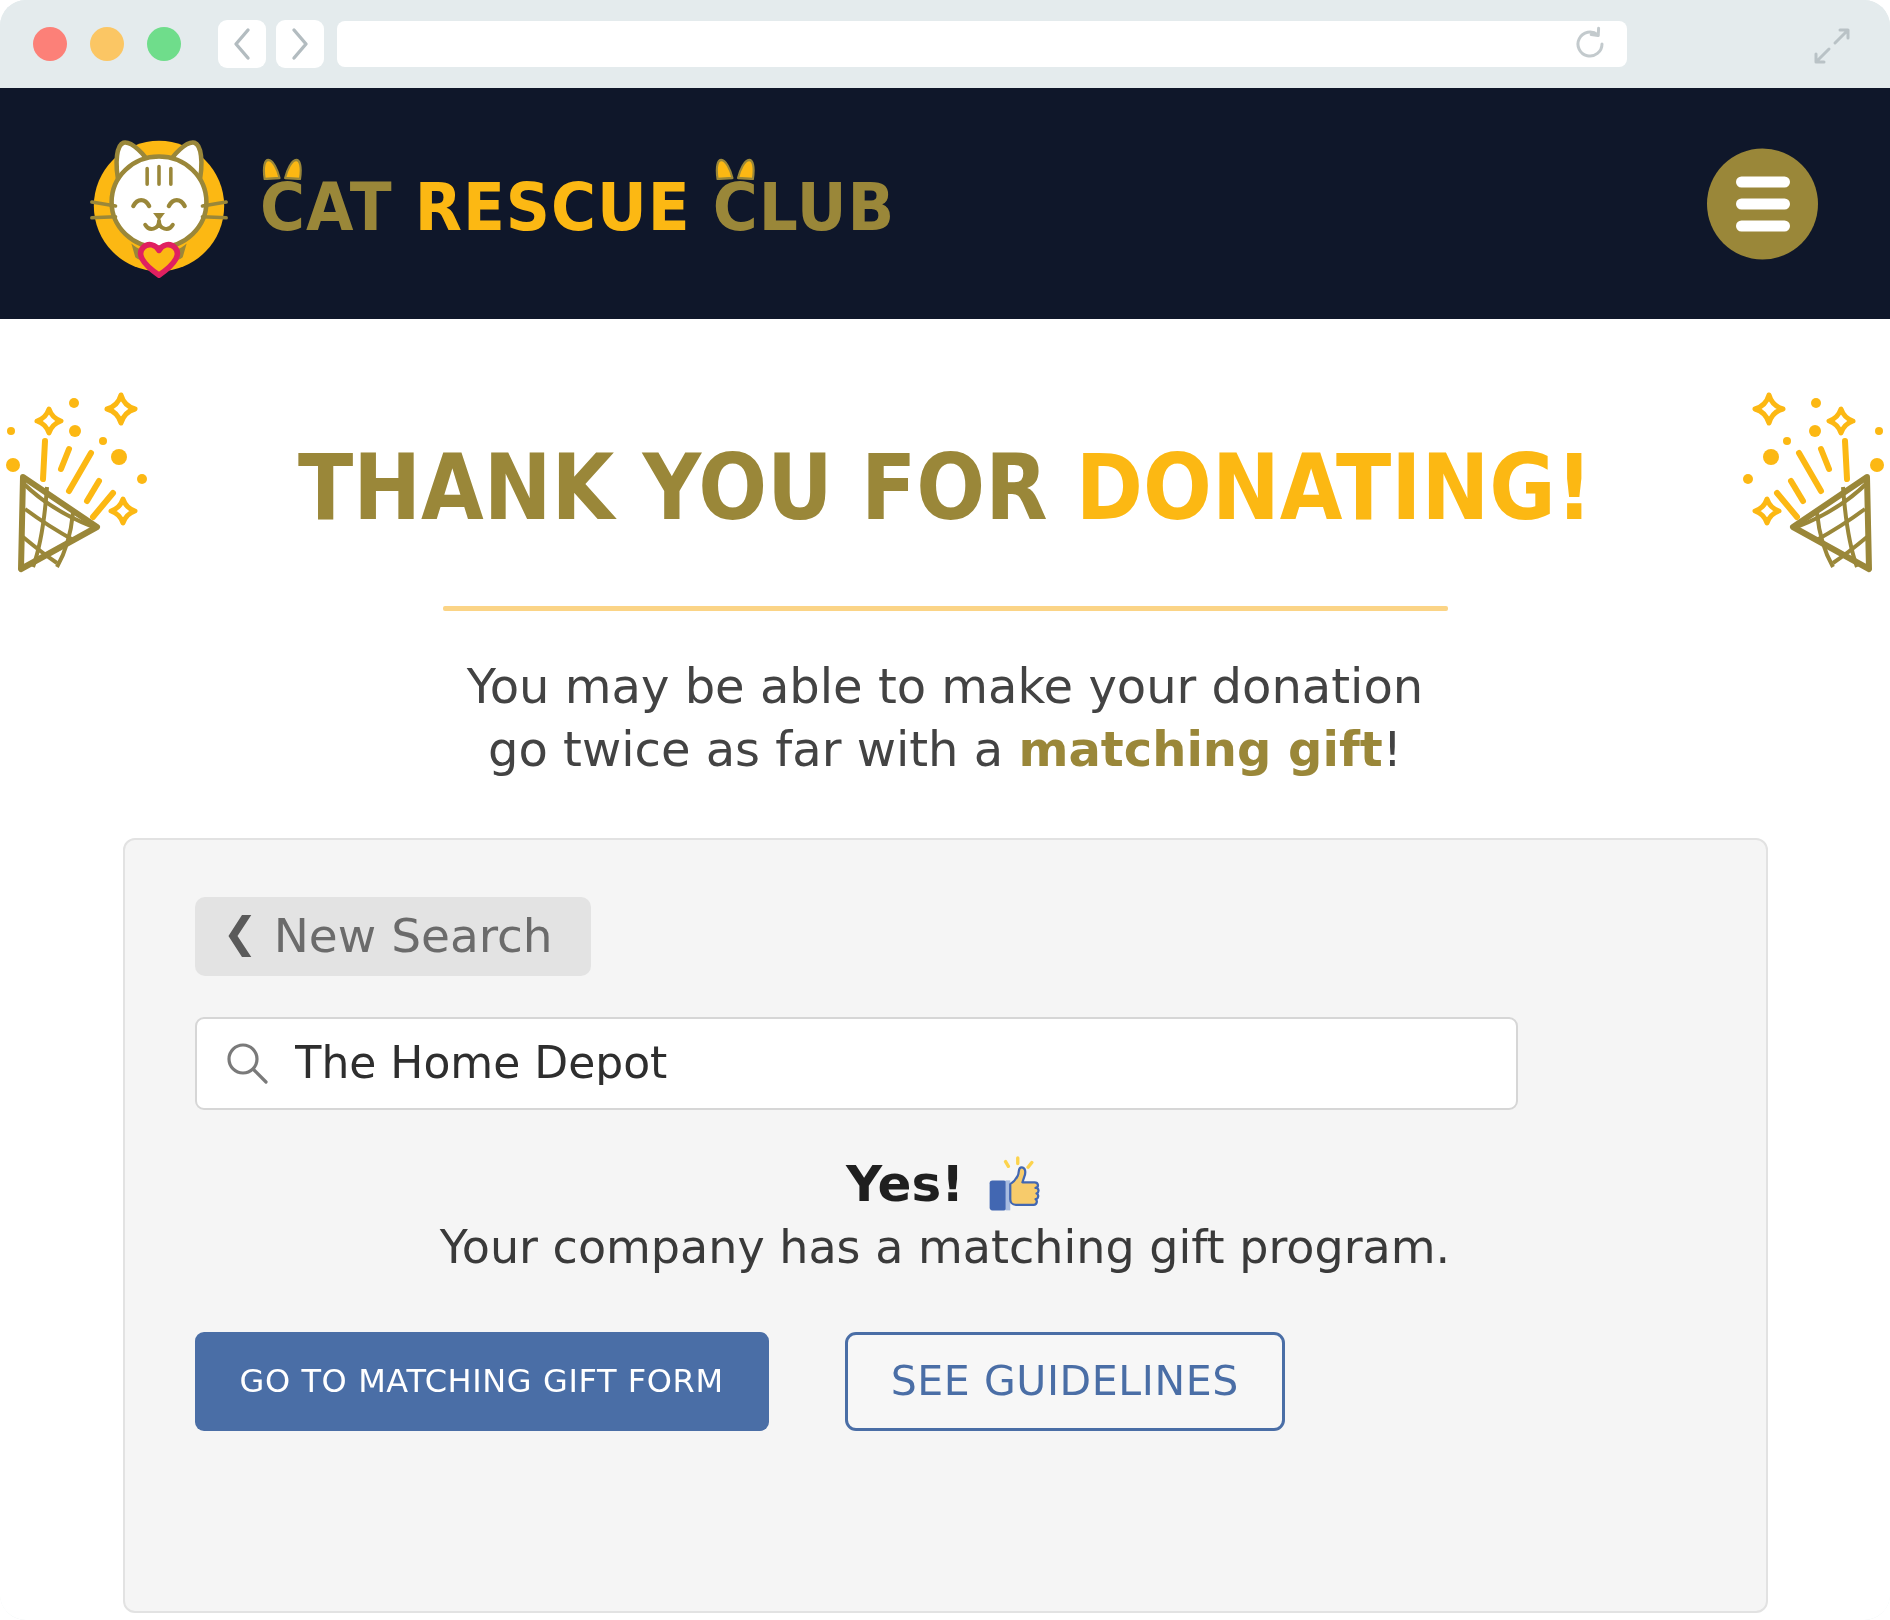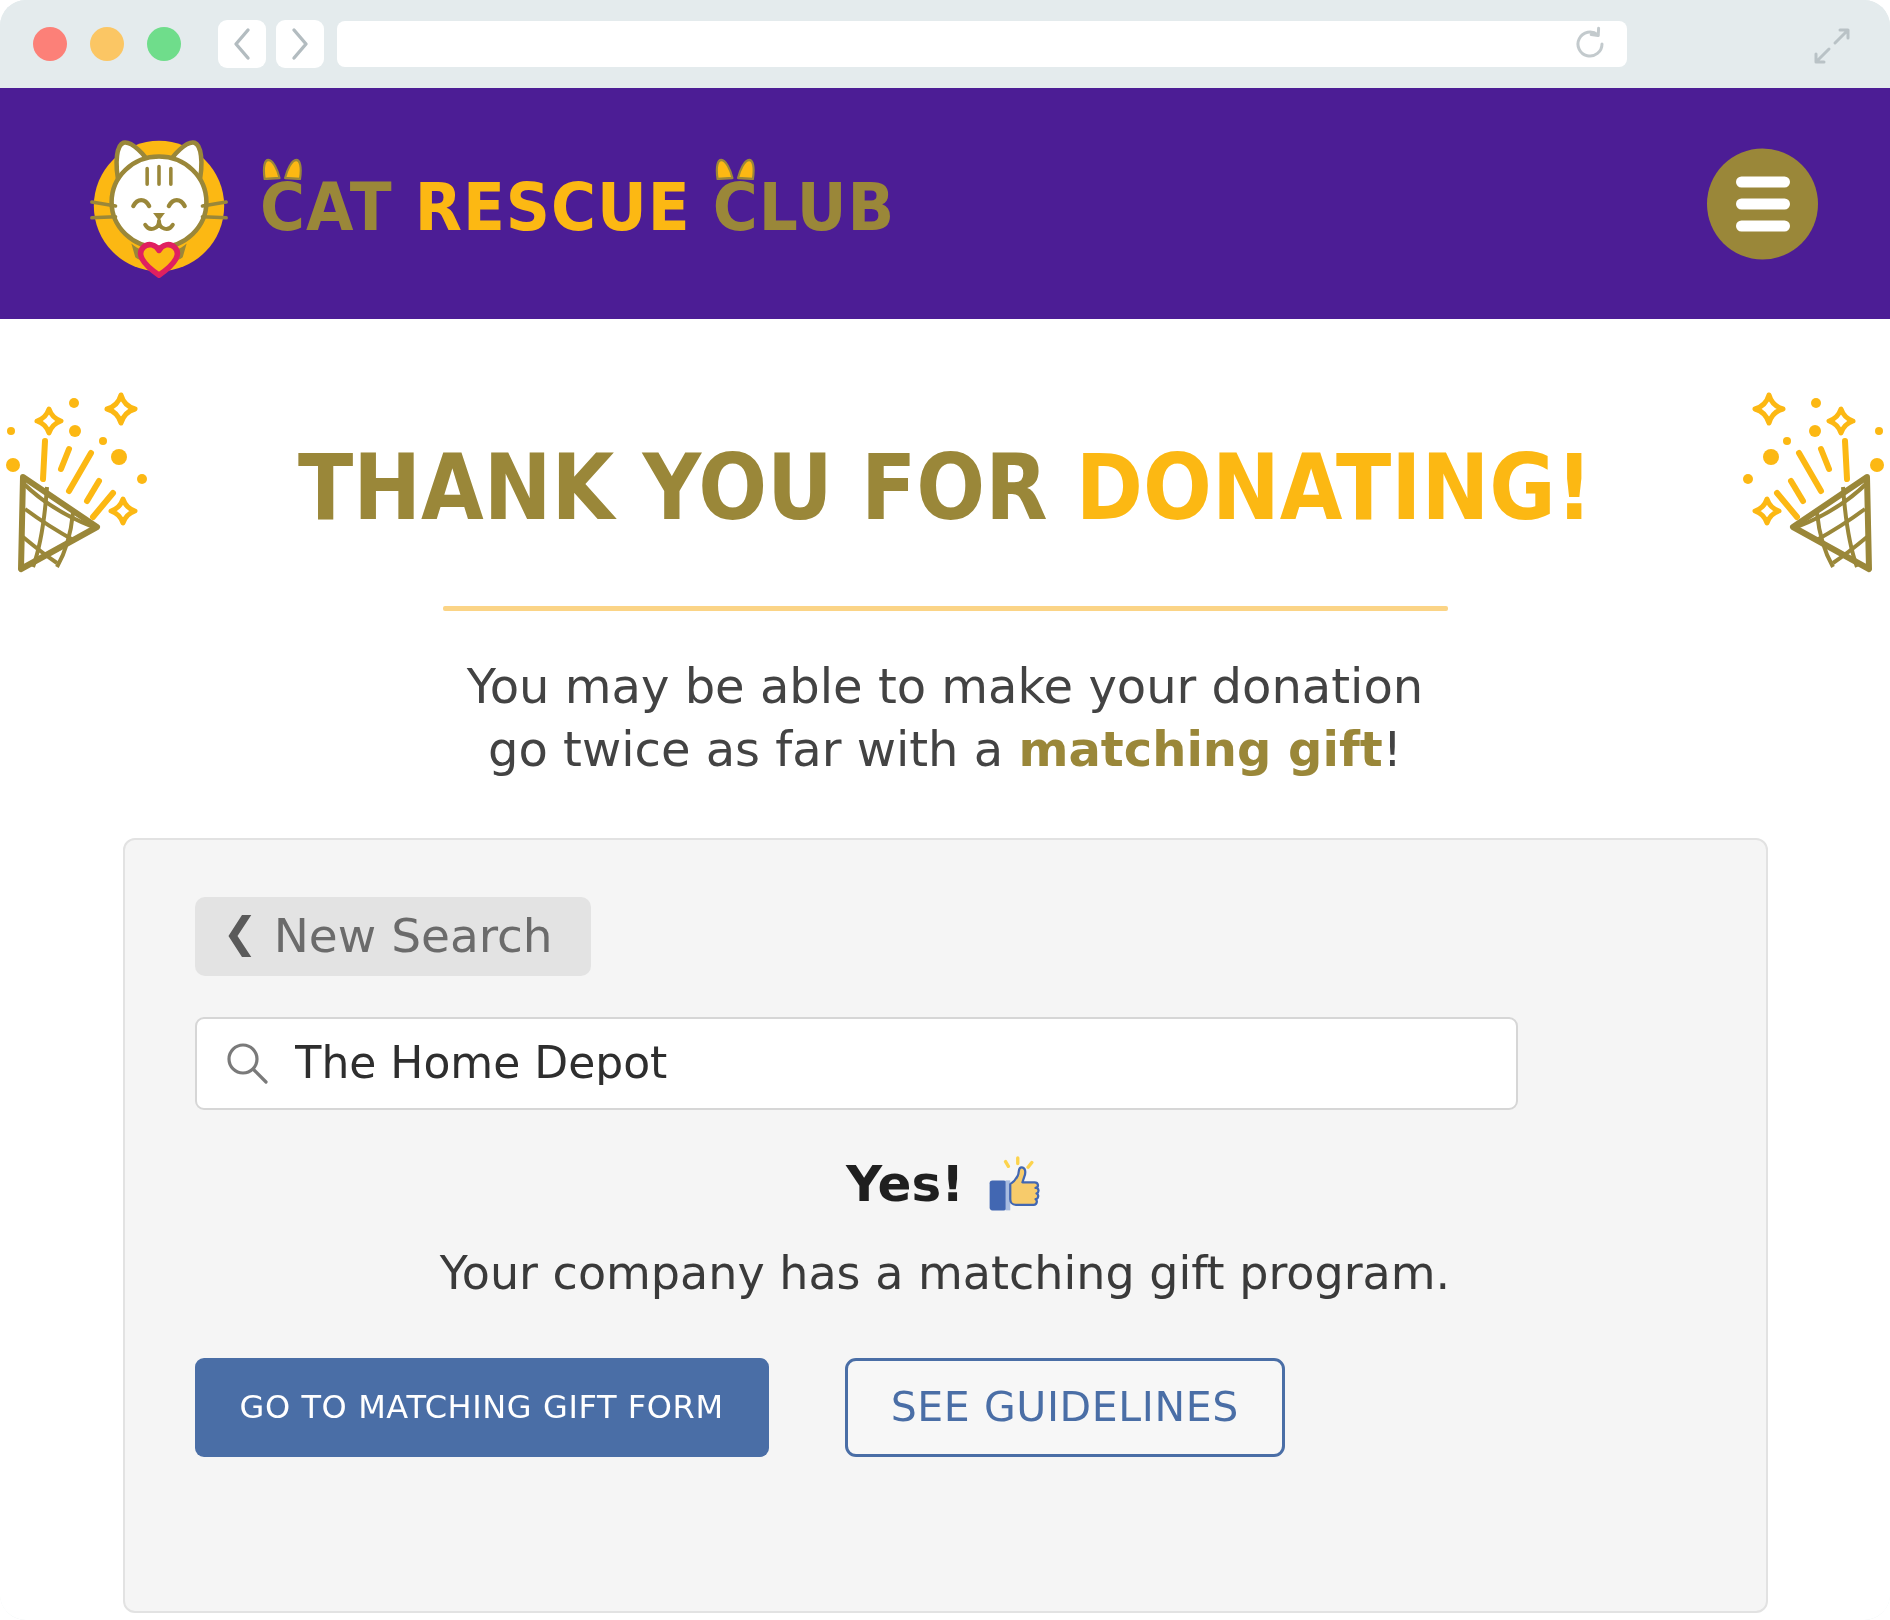--- a/index.html
+++ b/index.html
@@ -70,21 +70,21 @@
     left: 0; top: 88px;
     width: 1890px; height: 1532px;
     background: #ffffff;
     overflow: hidden;
   }
 
   
   .site-header {
     position: relative;
     width: 1890px; height: 231px;
-    background: #4c1d95;
+    background: #0f172a;
     display: flex;
     align-items: center;
   }
   .brand {
     display: flex;
     align-items: center;
     margin-left: 80px;
     gap: 22px;
   }
   .logo-mark { width: 158px; height: 158px; display: block; }
@@ -250,21 +250,21 @@
   .result-yes {
     font-family: "DejaVu Sans", sans-serif;
     font-weight: bold;
     font-size: 50px;
     color: #1f1f1f;
     line-height: 1;
   }
   .thumb-icon { width: 60px; height: 60px; display: block; position: relative; top: 2px; }
 
   .result-text {
-    margin-top: 32px;
+    margin-top: 6px;
     text-align: center;
     font-family: "DejaVu Sans", sans-serif;
     font-size: 46px;
     color: #3a3a3a;
     line-height: 1.2;
   }
 
   .cta-row {
     margin-top: 57px;
     display: flex;

